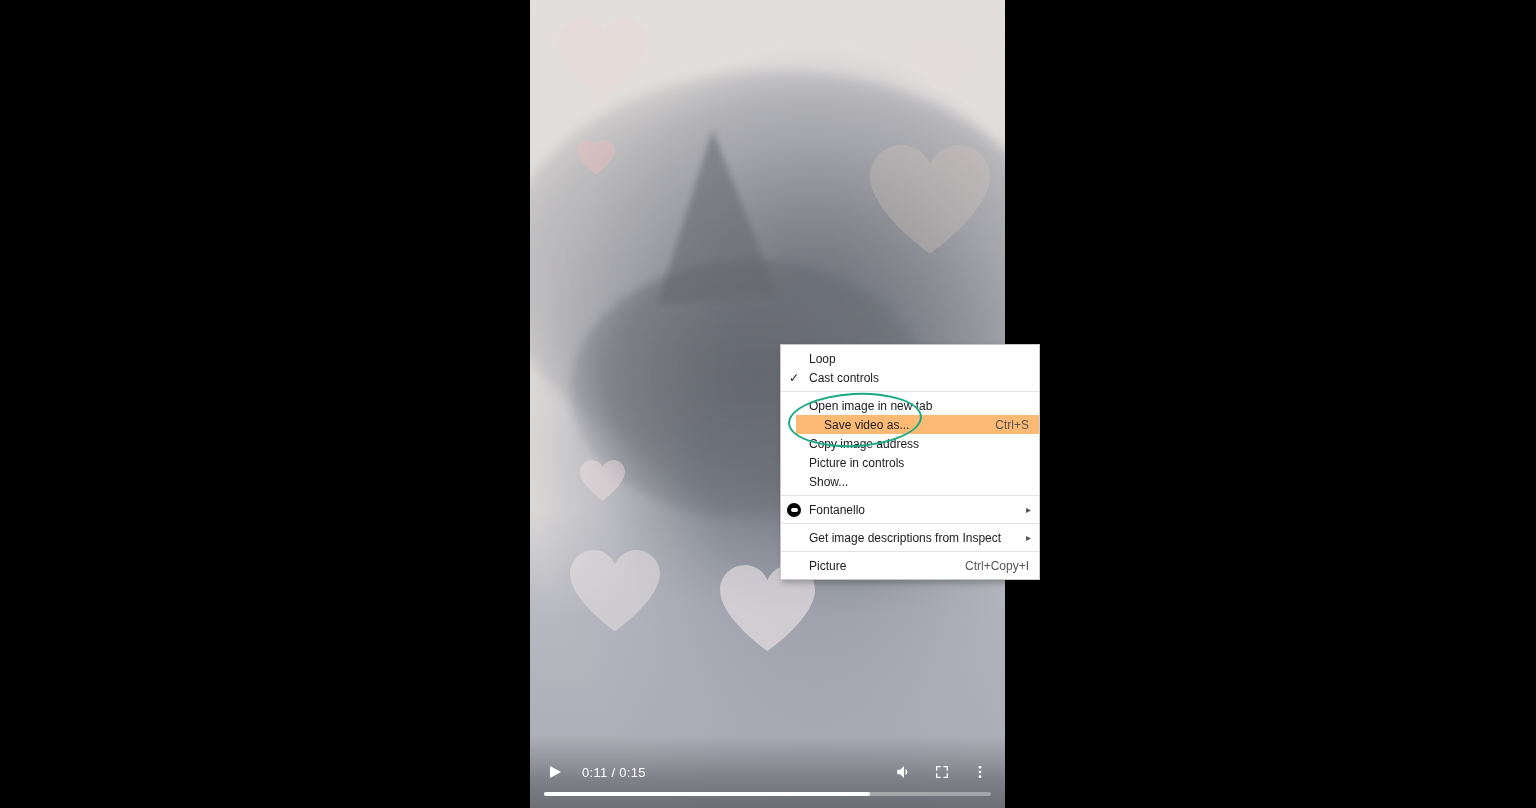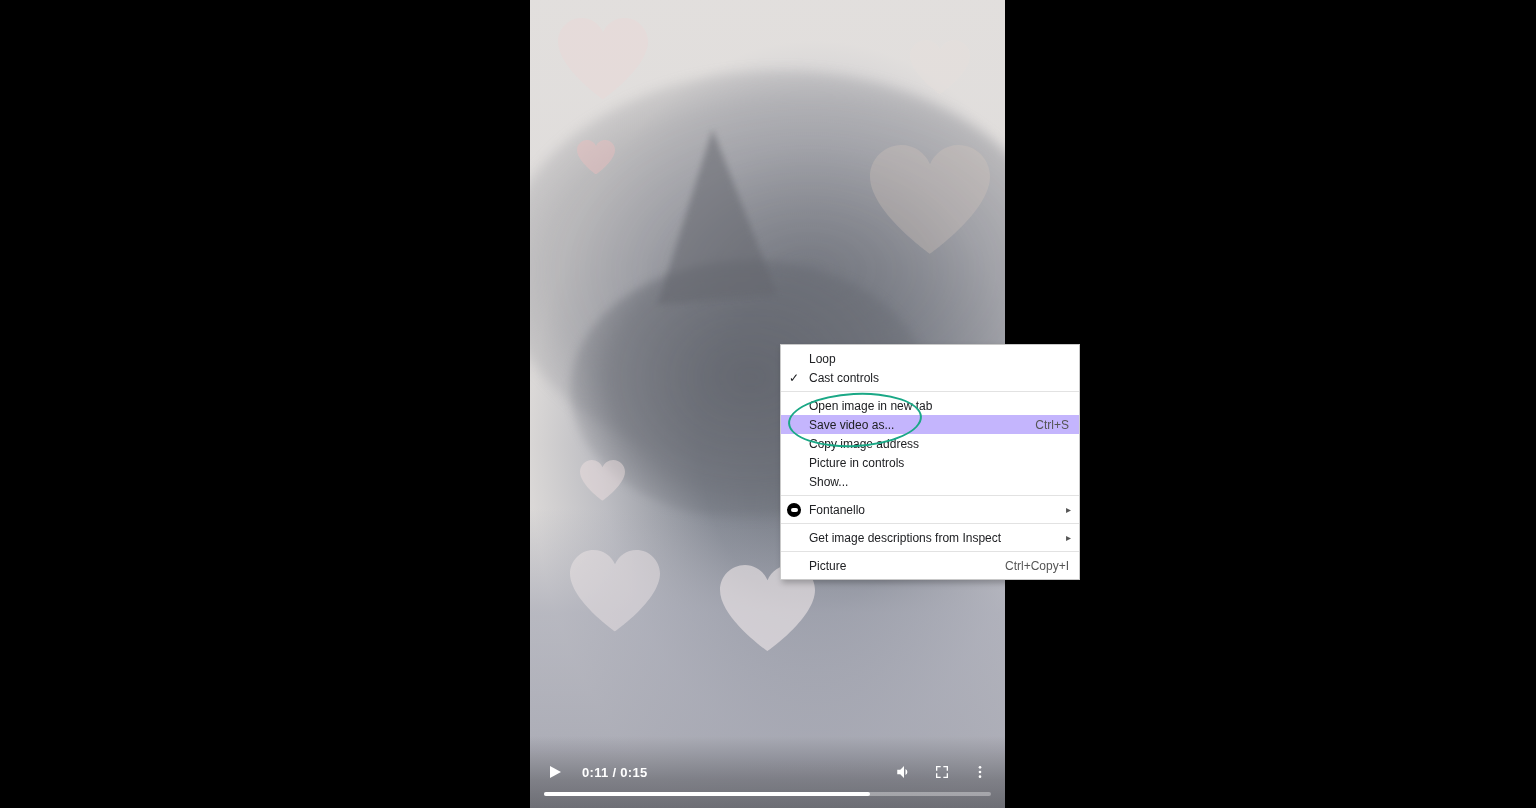--- a/index.html
+++ b/index.html
@@ -102,21 +102,21 @@
   .controls-row .spacer { flex: 1; }
   .ctrl-btn {
     width: 22px; height: 22px;
     display:flex; align-items:center; justify-content:center;
     cursor: pointer;
     fill: #fff;
     color:#fff;
   }
   .time-text {
     font-size: 13px;
-    font-weight: 700;
+    font-weight: 400;
     letter-spacing: 0.3px;
     white-space: nowrap;
   }
   .progress {
     position: relative;
     height: 4px;
     background: rgba(255,255,255,0.35);
     border-radius: 2px;
     margin-bottom: 6px;
   }
@@ -124,21 +124,21 @@
     position:absolute; left:0; top:0; bottom:0;
     background:#fff;
     border-radius:2px;
   }
 
   
   .context-menu {
     position: absolute;
     left: 780px;
     top: 344px;
-    width: 300px;
+    width: 260px;
     background: #ffffff;
     border: 1px solid #c9c9c9;
     box-shadow: 2px 3px 6px rgba(0,0,0,0.25);
     font-size: 12px;
     color: #202124;
     padding: 4px 0;
     box-sizing: border-box;
   }
   .menu-item {
     position: relative;
@@ -154,21 +154,22 @@
     right: 10px;
     color: #555;
   }
   .menu-item .submenu-arrow {
     position:absolute;
     right: 8px;
     font-size: 10px;
     color:#555;
   }
   .menu-item.highlight {
-    background: #c4b5fd;
+    background: #fdba74;
+    margin-left: 15px;
   }
   .menu-sep {
     height: 1px;
     background: #e2e2e2;
     margin: 4px 0;
   }
   .menu-item .check {
     position:absolute;
     left: 8px;
     font-size: 12px;

